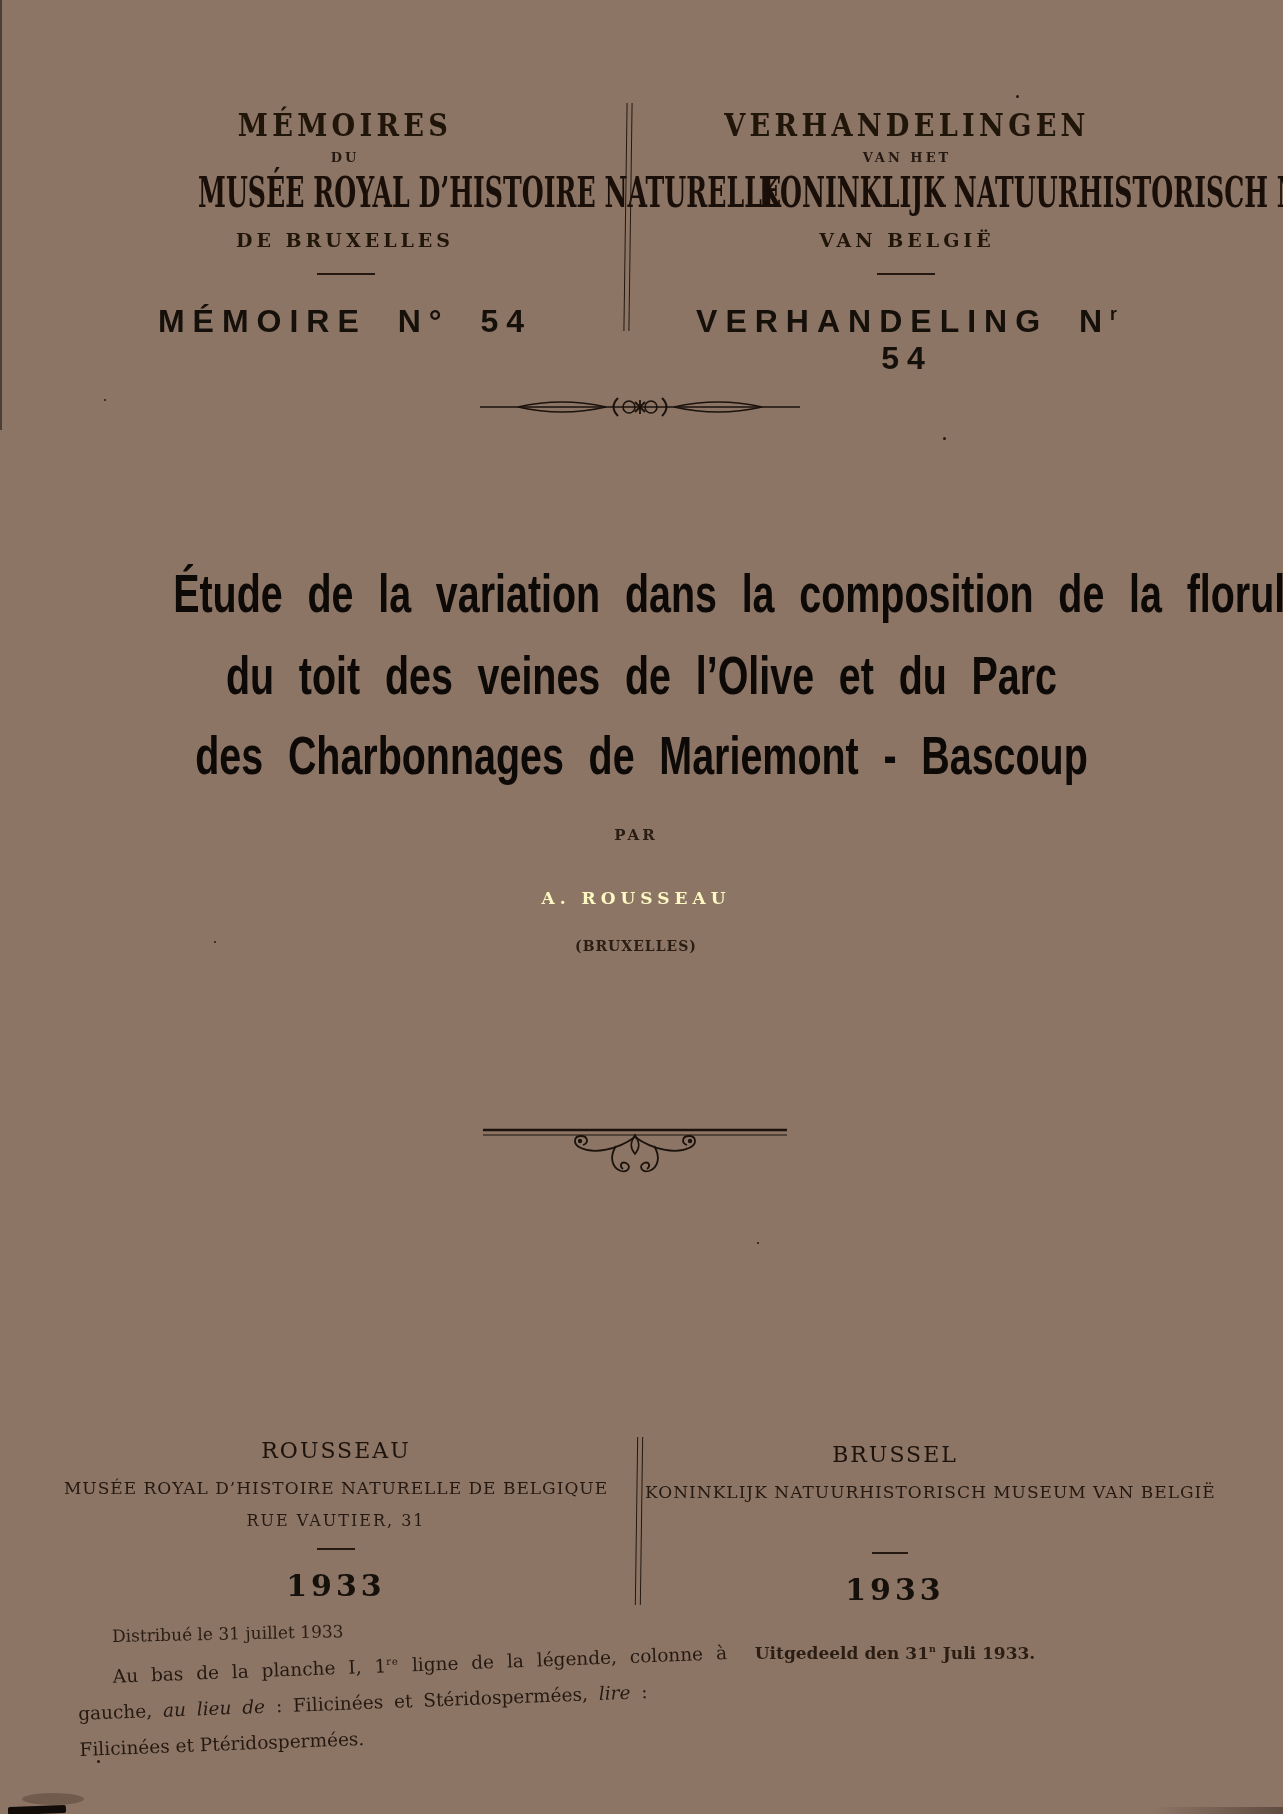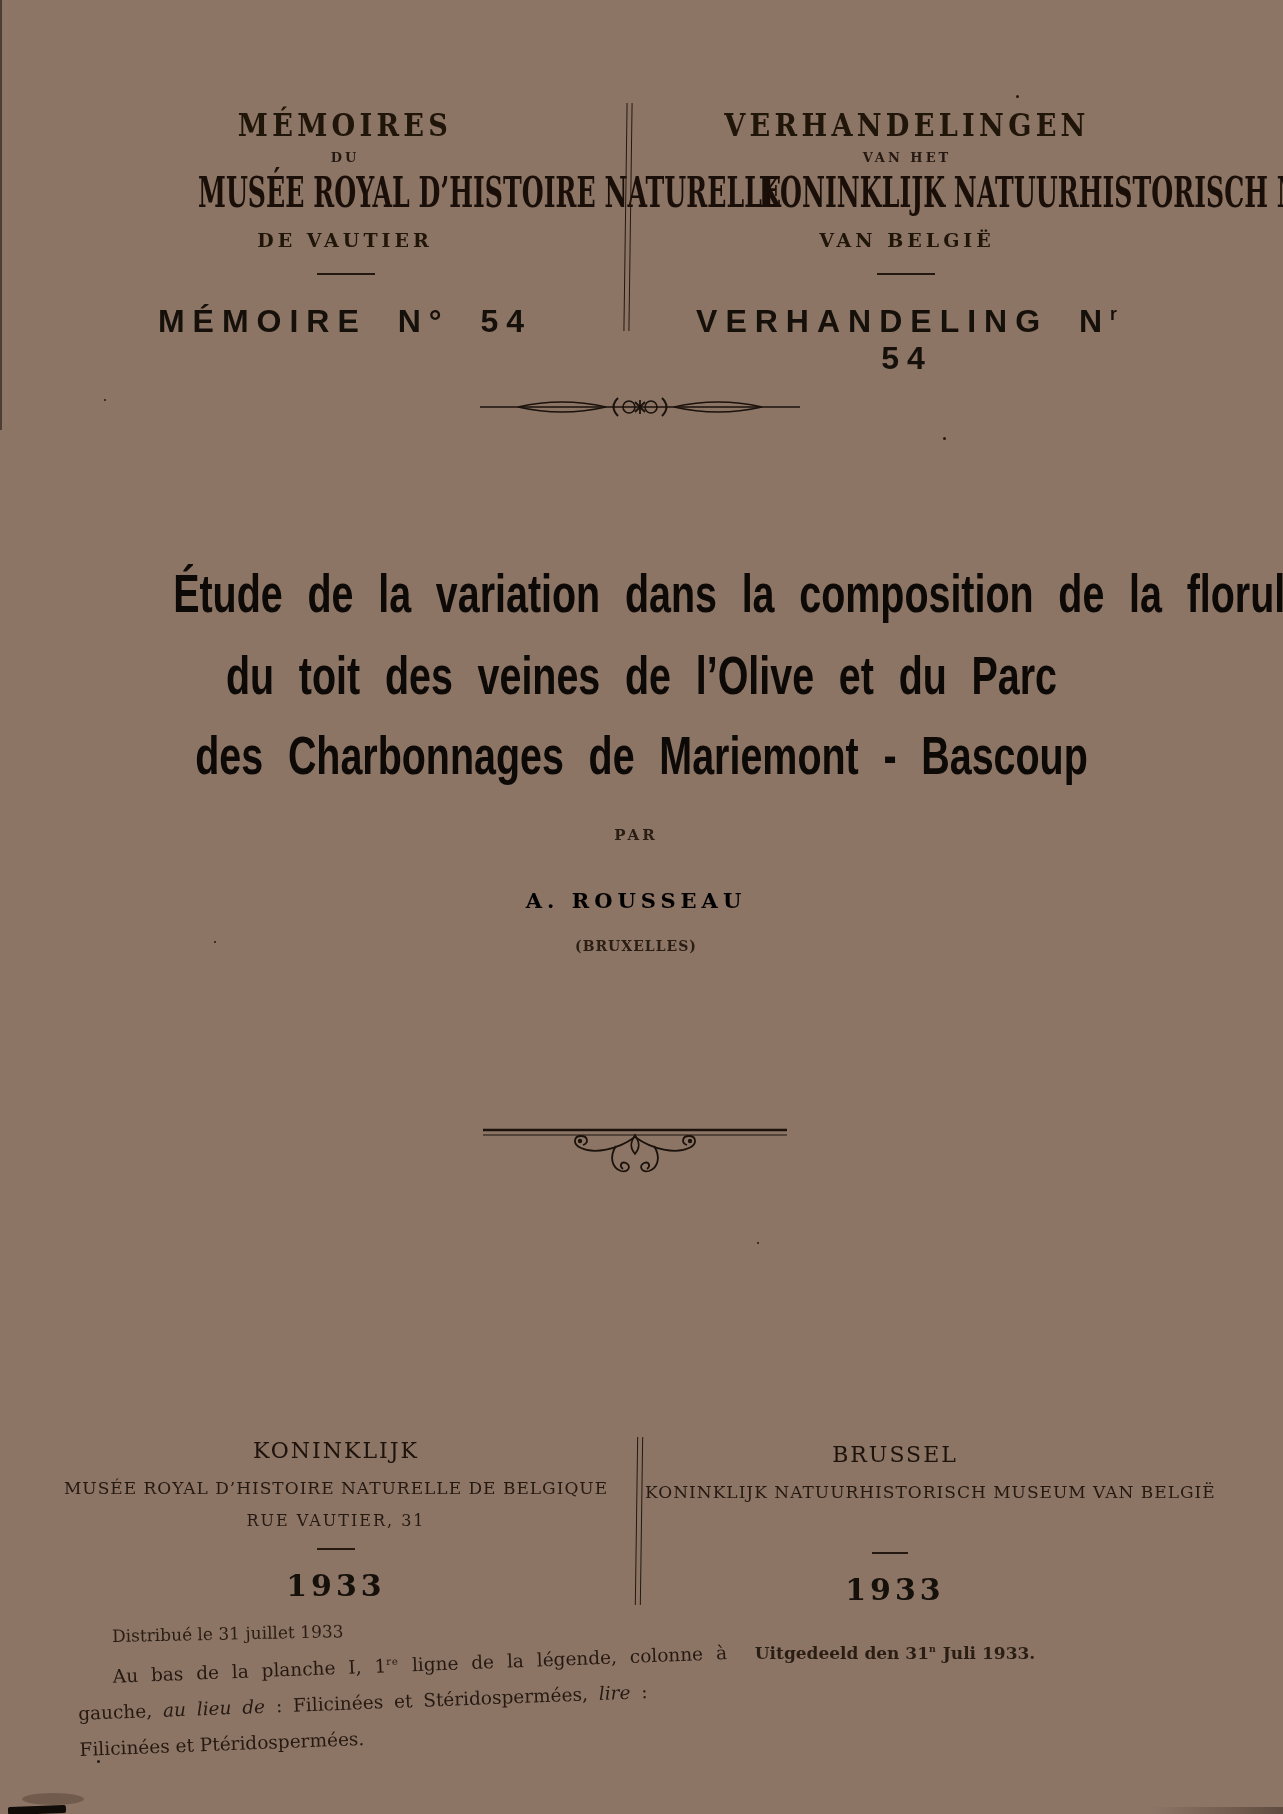--- a/index.html
+++ b/index.html
@@ -27,21 +27,21 @@
   
   .title-line{
     left:0;width:1283px;text-align:center;
     font-family:"Liberation Sans","DejaVu Sans",sans-serif;
     font-weight:bold;font-size:54px;white-space:nowrap;
     word-spacing:.35em;color:#0d0906;
     transform:scaleX(.73);transform-origin:50% 50%;
   }
   .byline{left:0;width:1272px;text-align:center;font-weight:bold;}
   .by-par{font-size:15px;letter-spacing:3px;color:#2a1d13;}
-  .by-author{font-size:21px;letter-spacing:5px;color:#000000;}
+  .by-author{font-size:17px;letter-spacing:5px;color:#fef9c3;}
   .by-place{font-size:14px;letter-spacing:1px;color:#2a1d13;}
   
   .imp-left{left:36px;width:600px;}
   .imp-right{left:645px;width:500px;}
   .imp-city{font-size:22px;letter-spacing:2px;color:#1d130c;}
   .imp-inst{font-size:17px;letter-spacing:1px;white-space:nowrap;color:#241811;}
   .imp-addr{font-size:16px;letter-spacing:2px;color:#241811;}
   .imp-year{font-size:30px;font-weight:bold;letter-spacing:4px;color:#15100a;}
   .imp-note{font-size:17px;color:#2a1d13;white-space:nowrap;}
   
@@ -63,21 +63,21 @@
   svg{display:block;}
 </style>
 </head>
 <body>
 
 <div class="page">
 
   <div class="abs ctr col-left mast-series" style="top:106px">MÉMOIRES</div>
   <div class="abs ctr col-left mast-of" style="top:150px">DU</div>
   <div class="abs ctr col-left mast-inst" style="top:168px">MUSÉE ROYAL D’HISTOIRE NATURELLE</div>
-  <div class="abs ctr col-left mast-country" style="top:229px">DE VAUTIER</div>
+  <div class="abs ctr col-left mast-country" style="top:229px">DE BRUXELLES</div>
   <div class="abs rule" style="left:317px;top:273px;width:58px"></div>
   <div class="abs ctr col-left mast-issue" style="top:303px">MÉMOIRE N° 54</div>
 
   <div class="abs vdiv" style="left:625px;top:103px;height:228px;transform:rotate(0.8deg)"></div>
 
   <div class="abs ctr col-right mast-series" style="top:106px">VERHANDELINGEN</div>
   <div class="abs ctr col-right mast-of" style="top:150px">VAN HET</div>
   <div class="abs ctr col-right mast-inst" style="top:168px">KONINKLIJK NATUURHISTORISCH MUSEUM</div>
   <div class="abs ctr col-right mast-country" style="top:229px">VAN BELGIË</div>
   <div class="abs rule" style="left:877px;top:273px;width:58px"></div>
@@ -117,21 +117,21 @@
         <path d="M155,13 C173,26 196,30 209,24 C218,20 216,12 209,12 C202,12 201,19 207,21" stroke-width="1.8"></path>
         <path d="M155,11 C150,19 150,24 155,30 C160,24 160,19 155,11 Z" stroke-width="1.6"></path>
         <path d="M136,22 C129,33 132,44 141,47 C148,49 152,42 146,39 C141,37 139,42 143,45" stroke-width="1.8"></path>
         <path d="M174,22 C181,33 178,44 169,47 C162,49 158,42 164,39 C169,37 171,42 167,45" stroke-width="1.8"></path>
         <circle cx="100" cy="17" r="2.2" fill="#1b120c" stroke="none"></circle>
         <circle cx="210" cy="17" r="2.2" fill="#1b120c" stroke="none"></circle>
       </g>
     </svg>
   </div>
 
-  <div class="abs ctr imp-left imp-city" style="top:1438px">KONINKLIJK</div>
+  <div class="abs ctr imp-left imp-city" style="top:1438px">ROUSSEAU</div>
   <div class="abs ctr imp-left imp-inst" style="top:1478px">MUSÉE ROYAL D’HISTOIRE NATURELLE DE BELGIQUE</div>
   <div class="abs ctr imp-left imp-addr" style="top:1511px">RUE VAUTIER, 31</div>
   <div class="abs rule" style="left:317px;top:1548px;width:38px"></div>
   <div class="abs ctr imp-left imp-year" style="top:1568px">1933</div>
   <div class="abs imp-note" style="left:112px;top:1626px;transform:rotate(-1.2deg);transform-origin:0 50%">Distribué le 31 juillet 1933</div>
 
   <div class="abs vdiv" style="left:636px;top:1437px;height:168px;transform:rotate(0.8deg)"></div>
 
   <div class="abs ctr imp-right imp-city" style="top:1442px">BRUSSEL</div>
   <div class="abs ctr imp-right imp-inst" style="top:1482px">KONINKLIJK NATUURHISTORISCH MUSEUM VAN BELGIË</div>

